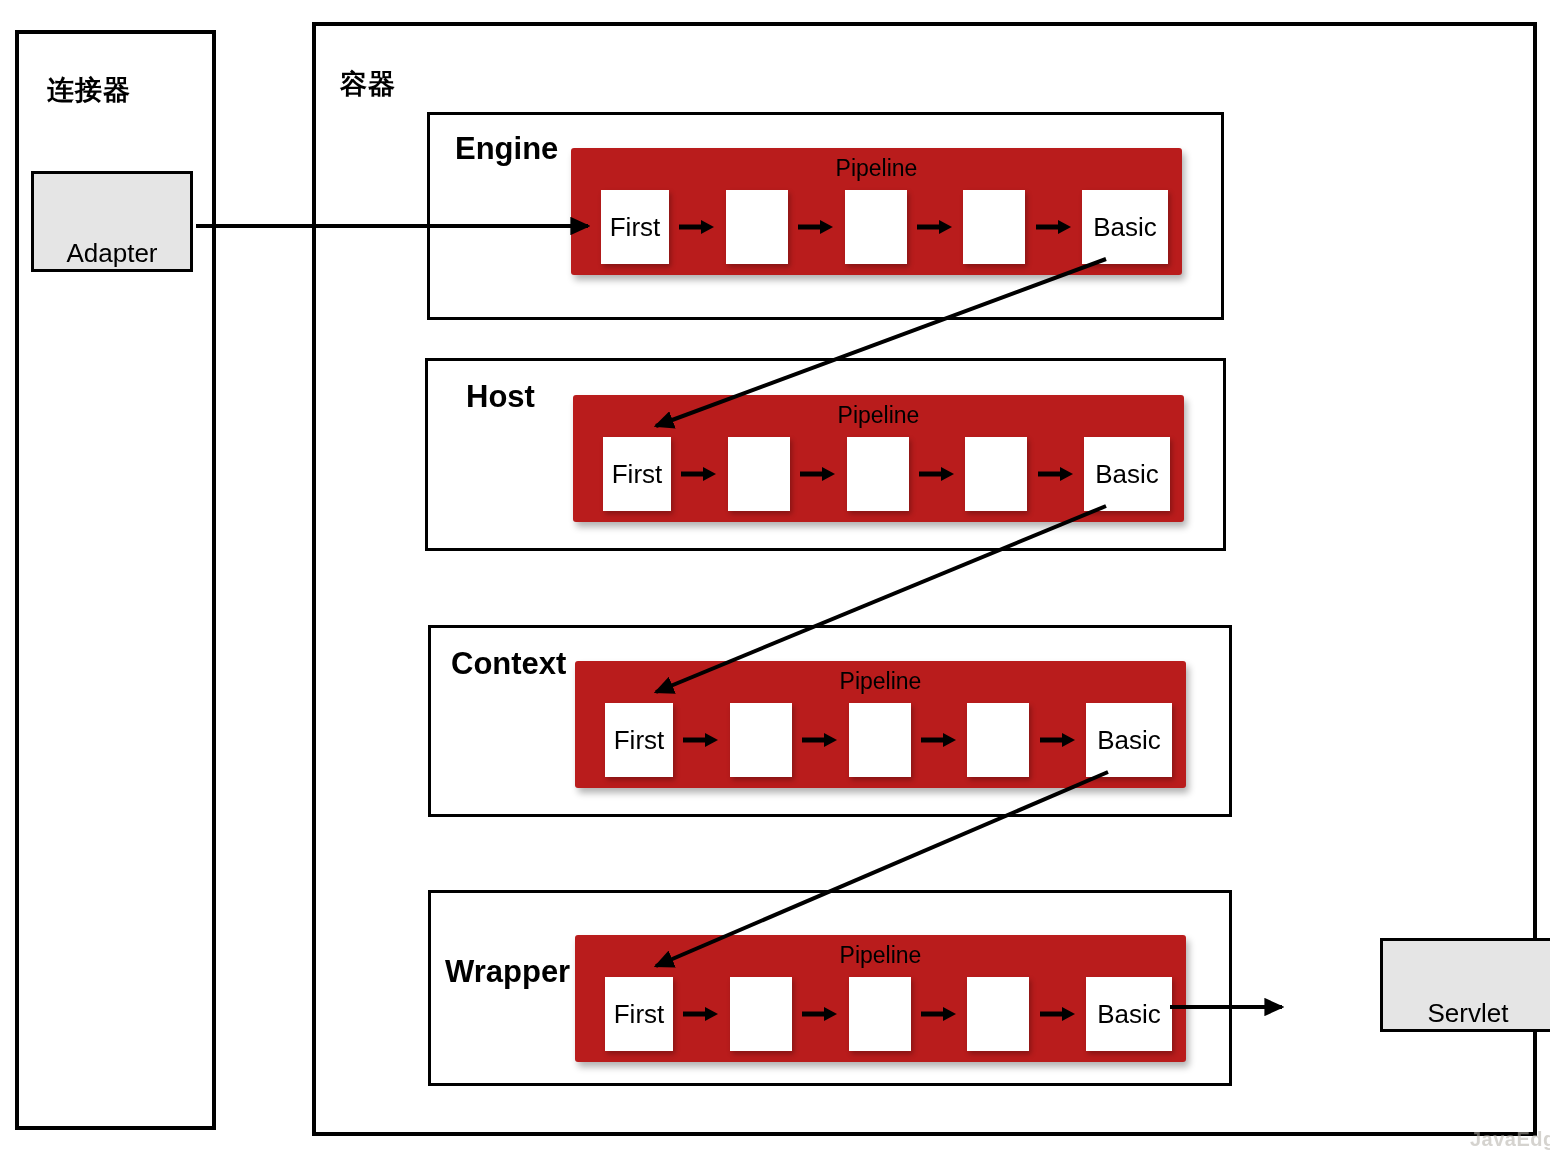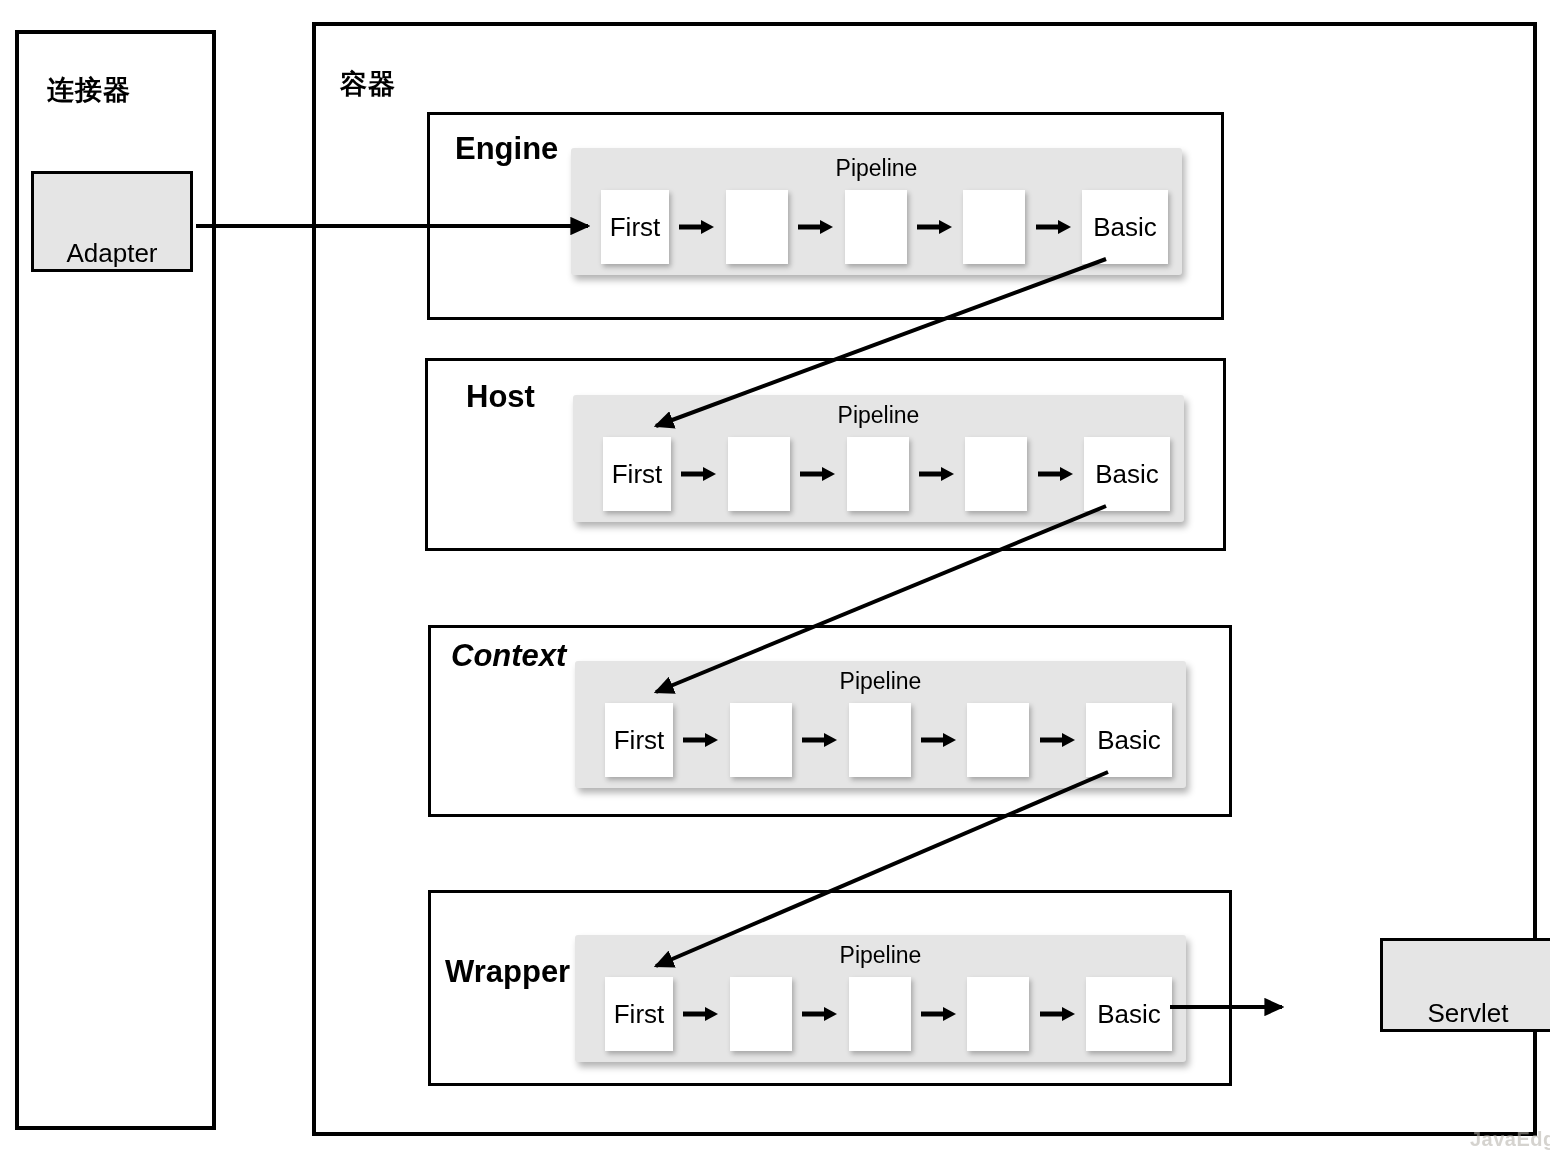--- a/index.html
+++ b/index.html
@@ -5,21 +5,21 @@
   html,body{margin:0;padding:0;background:#ffffff;}
   #canvas{
     position:relative;width:1550px;height:1160px;background:#ffffff;overflow:hidden;
     font-family:"Liberation Sans","DejaVu Sans",sans-serif;color:#000;
   }
   .outer-box{position:absolute;border:4px solid #000;background:transparent;box-sizing:border-box;}
   .outer-title{position:absolute;left:28px;top:14px;font-size:27px;font-weight:600;letter-spacing:1px;margin-top:24px;}
   .section-box{position:absolute;border:3px solid #000;background:#ffffff;box-sizing:border-box;}
   .section-title{position:absolute;font-size:31px;font-weight:600;}
   .pipeline{
-    position:absolute;background:#e5e5e5;border-radius:3px;
+    position:absolute;background:#b91c1c;border-radius:3px;
     box-shadow:3px 5px 7px rgba(0,0,0,0.30);
   }
   .pipeline-title{position:absolute;left:0;right:0;top:7px;text-align:center;font-size:23px;font-weight:500;}
   .valve-row{
     position:absolute;left:30px;right:14px;top:42px;height:74px;
     display:flex;align-items:center;justify-content:space-between;
   }
   .valve{
     background:#ffffff;height:74px;box-sizing:border-box;
     display:flex;align-items:center;justify-content:center;
@@ -119,21 +119,21 @@
             <path d="M23,3 L36,10 L23,17 Z" fill="#000"></path>
           </svg>
         <div class="valve basic">
             <span>Basic</span>
           </div>
       </div>
     </div>
   </div>
 
   <div class="section-box" style="left:428px;top:625px;width:804px;height:192px;">
-    <div class="section-title" style="left:20px;top:10px;font-style:italic;">Context</div>
+    <div class="section-title" style="left:20px;top:18px;">Context</div>
     <div class="pipeline" style="left:144px;top:33px;width:611px;height:127px;">
       <div class="pipeline-title">Pipeline</div>
       <div class="valve-row">
         <div class="valve first">
             <span>First</span>
           </div>
         <svg class="sarrow" width="38" height="20" viewBox="0 0 38 20">
             <line x1="1" y1="10" x2="25" y2="10" stroke="#000" stroke-width="5"></line>
             <path d="M23,3 L36,10 L23,17 Z" fill="#000"></path>
           </svg>

